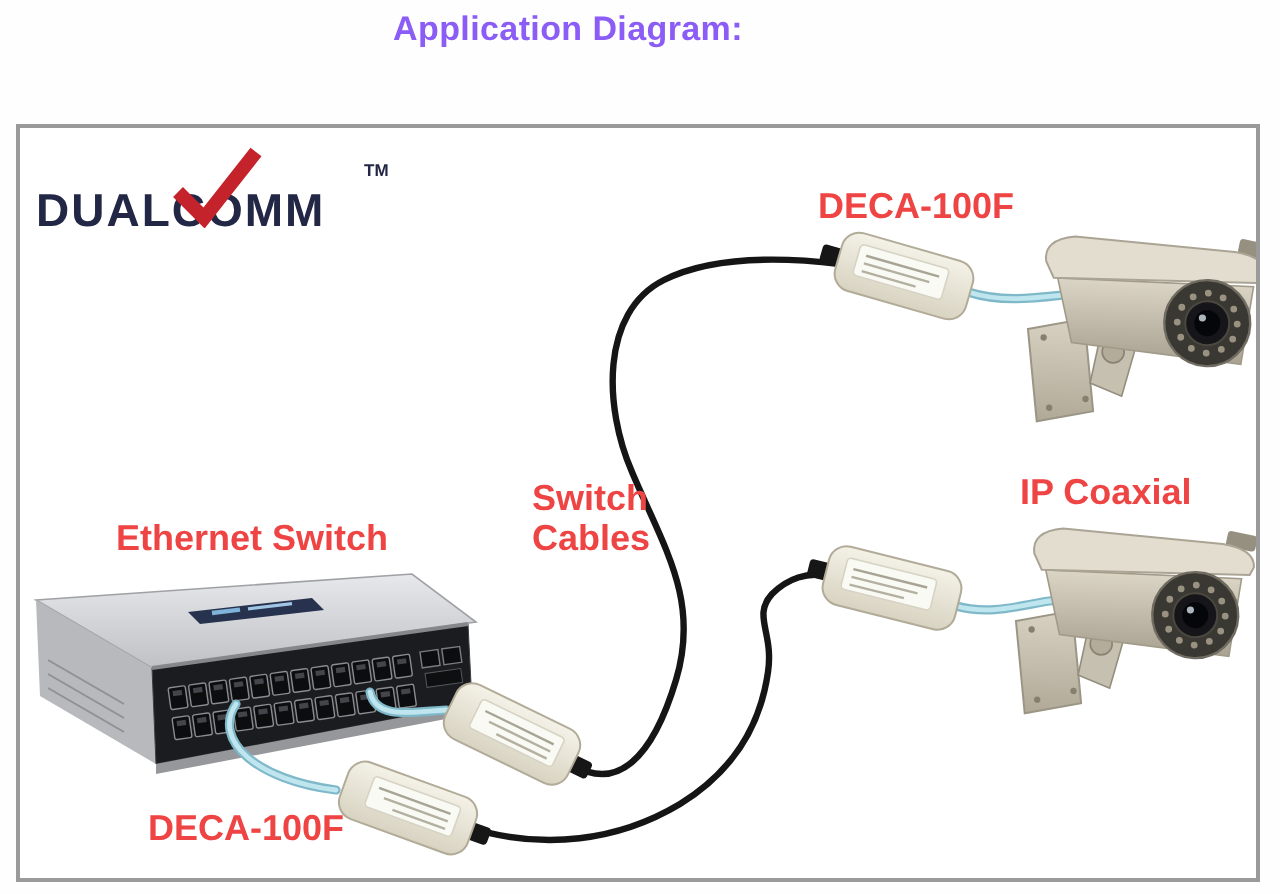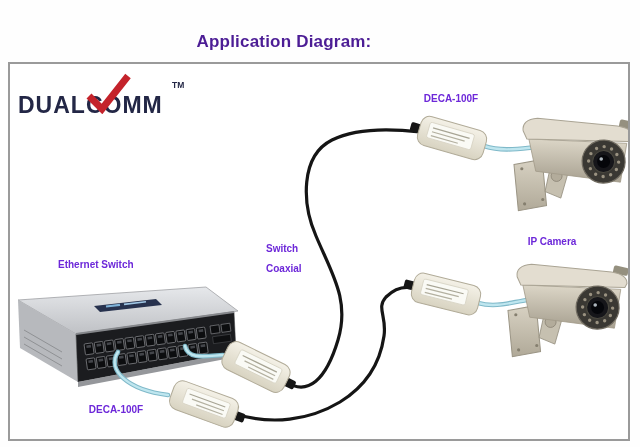--- a/index.html
+++ b/index.html
@@ -1,30 +1,30 @@
 <!DOCTYPE html>
 <html><head>
 <meta charset="utf-8">
 <style>
   html,body{margin:0;padding:0;background:#ffffff;}
   .page{position:relative;width:640px;height:447px;background:#fefefe;overflow:hidden;
         font-family:"Liberation Sans",sans-serif;}
-  .title{position:absolute;top:4px;left:0;width:568px;text-align:center;color:#4c1d95;margin-top:27px;}
+  .title{position:absolute;top:4px;left:0;width:568px;text-align:center;color:#8b5cf6;}
   .title-line{font-size:17px;font-weight:600;line-height:22px;letter-spacing:0.2px;}
   .diagram-box{position:absolute;left:8px;top:62px;width:622px;height:379px;
                border:2px solid #9a9a9a;background:#ffffff;box-sizing:border-box;}
   .art{position:absolute;left:0;top:0;}
   
   .logo{position:absolute;left:6px;top:12px;width:200px;height:52px;}
   .logo-text{position:absolute;left:2px;top:16px;font-size:23px;font-weight:bold;
              letter-spacing:1px;color:#232746;}
-  .logo-tm{position:absolute;left:156px;top:4px;font-size:8.5px;font-weight:bold;color:#232746;}
+  .logo-tm{position:absolute;left:166px;top:4px;font-size:8.5px;font-weight:bold;color:#232746;}
   .logo-check{position:absolute;left:66px;top:-4px;}
   
-  .lbl{position:absolute;font-size:10px;font-weight:bold;color:#6d28d9;white-space:nowrap;}
+  .lbl{position:absolute;font-size:18px;font-weight:bold;color:#ef4444;white-space:nowrap;}
   .lbl-deca-top{left:399px;top:29px;width:84px;text-align:center;}
   .lbl-ipcam{left:500px;top:172px;width:84px;text-align:center;}
   .lbl-coax{left:256px;top:175px;line-height:20px;}
   .lbl-switch{left:48px;top:195px;width:116px;text-align:left;}
   .lbl-deca-bottom{left:64px;top:340px;width:84px;text-align:center;}
 </style>
 </head>
 <body>
 
 <div class="page">
@@ -178,21 +178,21 @@
 
     <div class="logo">
       <span class="logo-text">DUALCOMM</span>
       <svg class="logo-check" width="52" height="42" viewBox="0 0 52 42">
         <path d="M7,24 L20,37 L46,4" fill="none" stroke="#c4232b" stroke-width="7"></path>
       </svg>
       <span class="logo-tm">TM</span>
     </div>
 
     <div class="lbl lbl-deca-top">DECA-100F</div>
-    <div class="lbl lbl-ipcam">IP Camera</div>
+    <div class="lbl lbl-ipcam">IP Coaxial</div>
     <div class="lbl lbl-coax">
       <div>Switch</div>
-      <div>Coaxial</div>
+      <div>Cables</div>
     </div>
     <div class="lbl lbl-switch">Ethernet Switch</div>
     <div class="lbl lbl-deca-bottom">DECA-100F</div>
   </div>
 </div>
 
 </body></html>

